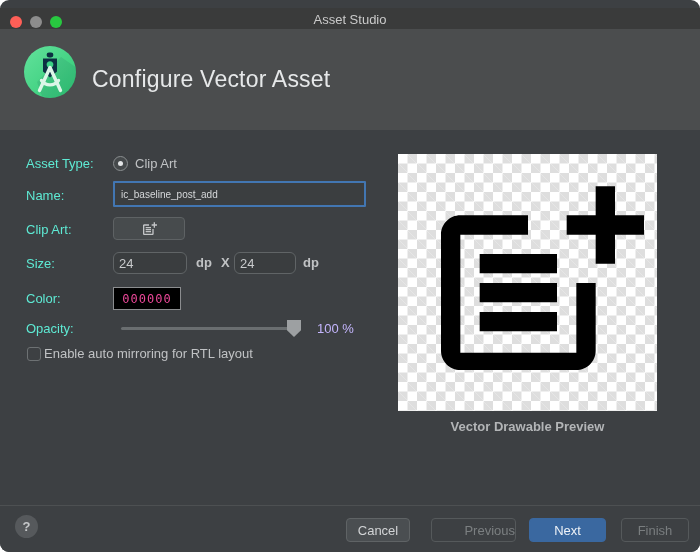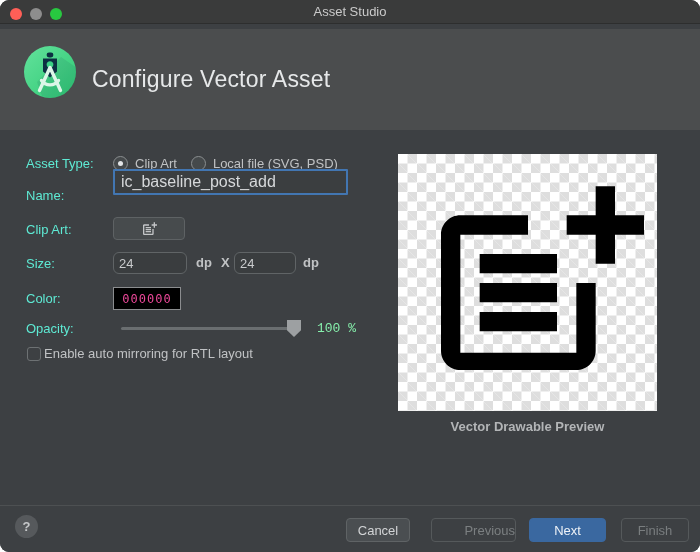--- a/index.html
+++ b/index.html
@@ -4,21 +4,21 @@
 <style>
   * { margin: 0; padding: 0; box-sizing: border-box; }
   html, body { background: #ffffff; font-family: "Liberation Sans", sans-serif; }
   .window {
     position: relative; width: 700px; height: 552px;
     background: #3d4043; border-radius: 9px; overflow: hidden;
     color: #c0c2c4; font-size: 13px;
   }
   
   .titlebar {
-    position: absolute; left: 0; top: 0; width: 700px; height: 24px;
+    position: absolute; left: 0; top: 8px; width: 700px; height: 24px;
     background: #3a3b3b; border-bottom: 1px solid #2d2e2e;
     display: flex; align-items: center; justify-content: center;
   }
   .traffic { position: absolute; left: 10px; top: 8px; display: flex; gap: 8px; }
   .light { width: 12px; height: 12px; border-radius: 50%; }
   .light.close { background: #ff5f57; }
   .light.min   { background: #8d8d8d; }
   .light.zoom  { background: #28c840; }
   .win-title { color: #cacaca; font-size: 13px; }
   
@@ -38,23 +38,23 @@
   .radio-group { position: absolute; left: 113px; top: 154px; height: 18px; display: flex; align-items: center; gap: 14px; }
   .radio-opt { display: flex; align-items: center; gap: 7px; cursor: default; }
   .radio-circle {
     width: 15px; height: 15px; border-radius: 50%;
     border: 1px solid #8a8e90; background: #45494b;
     display: flex; align-items: center; justify-content: center;
   }
   .radio-dot { width: 5px; height: 5px; border-radius: 50%; background: #e3e5e7; }
 
   .name-input {
-    position: absolute; left: 113px; top: 169px; width: 235px; height: 26px;
+    position: absolute; left: 113px; top: 181px; width: 253px; height: 26px;
     background: #3b3e40; border: 2px solid #4276b2; border-radius: 1px;
-    color: #d6d8da; font-size: 16px; padding: 0 6px; outline: none;
+    color: #d6d8da; font-size: 10px; padding: 0 6px; outline: none;
     font-family: "Liberation Sans", sans-serif;
   }
   .clipart-btn {
     position: absolute; left: 113px; top: 217px; width: 72px; height: 23px;
     background: #474b4d; border: 1px solid #5e6264; border-radius: 4px;
     display: flex; align-items: center; justify-content: center; cursor: default;
   }
   .clipart-btn svg { width: 16px; height: 16px; fill: #c3c5c7; }
 
   .size-input {
@@ -76,21 +76,21 @@
 
   .slider-track {
     position: absolute; left: 121px; top: 327px; width: 174px; height: 3px;
     background: #6a6e70; border-radius: 2px;
   }
   .slider-thumb {
     position: absolute; left: 287px; top: 320px; width: 14px; height: 17px;
     background: #9da0a2;
     clip-path: polygon(0 0, 100% 0, 100% 60%, 50% 100%, 0 60%);
   }
-  .opacity-val { position: absolute; left: 317px; top: 321px; color: #86efac; font-family: Liberation Mono, monospace; }
+  .opacity-val { position: absolute; left: 317px; top: 321px; color: #c4b5fd; }
 
   .checkbox-row { position: absolute; left: 27px; top: 346px; display: flex; align-items: center; gap: 3px; }
   .checkbox {
     width: 14px; height: 14px; border: 1.5px solid #6d7173; border-radius: 3px;
     background: #3d4043;
   }
 
   
   .preview-box {
     position: absolute; left: 398px; top: 154px; width: 259px; height: 257px;
@@ -163,24 +163,20 @@
   </div>
 
   <span class="lbl" style="top:156px;">Asset Type:</span>
   <div class="radio-group">
     <div class="radio-opt">
       <span class="radio-circle">
           <span class="radio-dot"></span>
         </span>
       <span>Clip Art</span>
     </div>
-    <div class="radio-opt">
-      <span class="radio-circle"></span>
-      <span>Local file (SVG, PSD)</span>
-    </div>
   </div>
 
   <span class="lbl" style="top:188px;">Name:</span>
   <input class="name-input" type="text" value="ic_baseline_post_add" style="">
 
   <span class="lbl" style="top:222px;">Clip Art:</span>
   <div class="clipart-btn">
     <svg viewBox="0 0 24 24">
       <path d="M17 19.22H5V7h7V5H5c-1.1 0-2 .9-2 2v12c0 1.1.9 2 2 2h12c1.1 0 2-.9 2-2v-7h-2v7.22z M19 2v3h-3v2h3v3h2V7h3V5h-3V2h-2z M7 9h8v2H7z M7 12v2h8v-2H7z M7 15h8v2H7z"></path>
     </svg>

